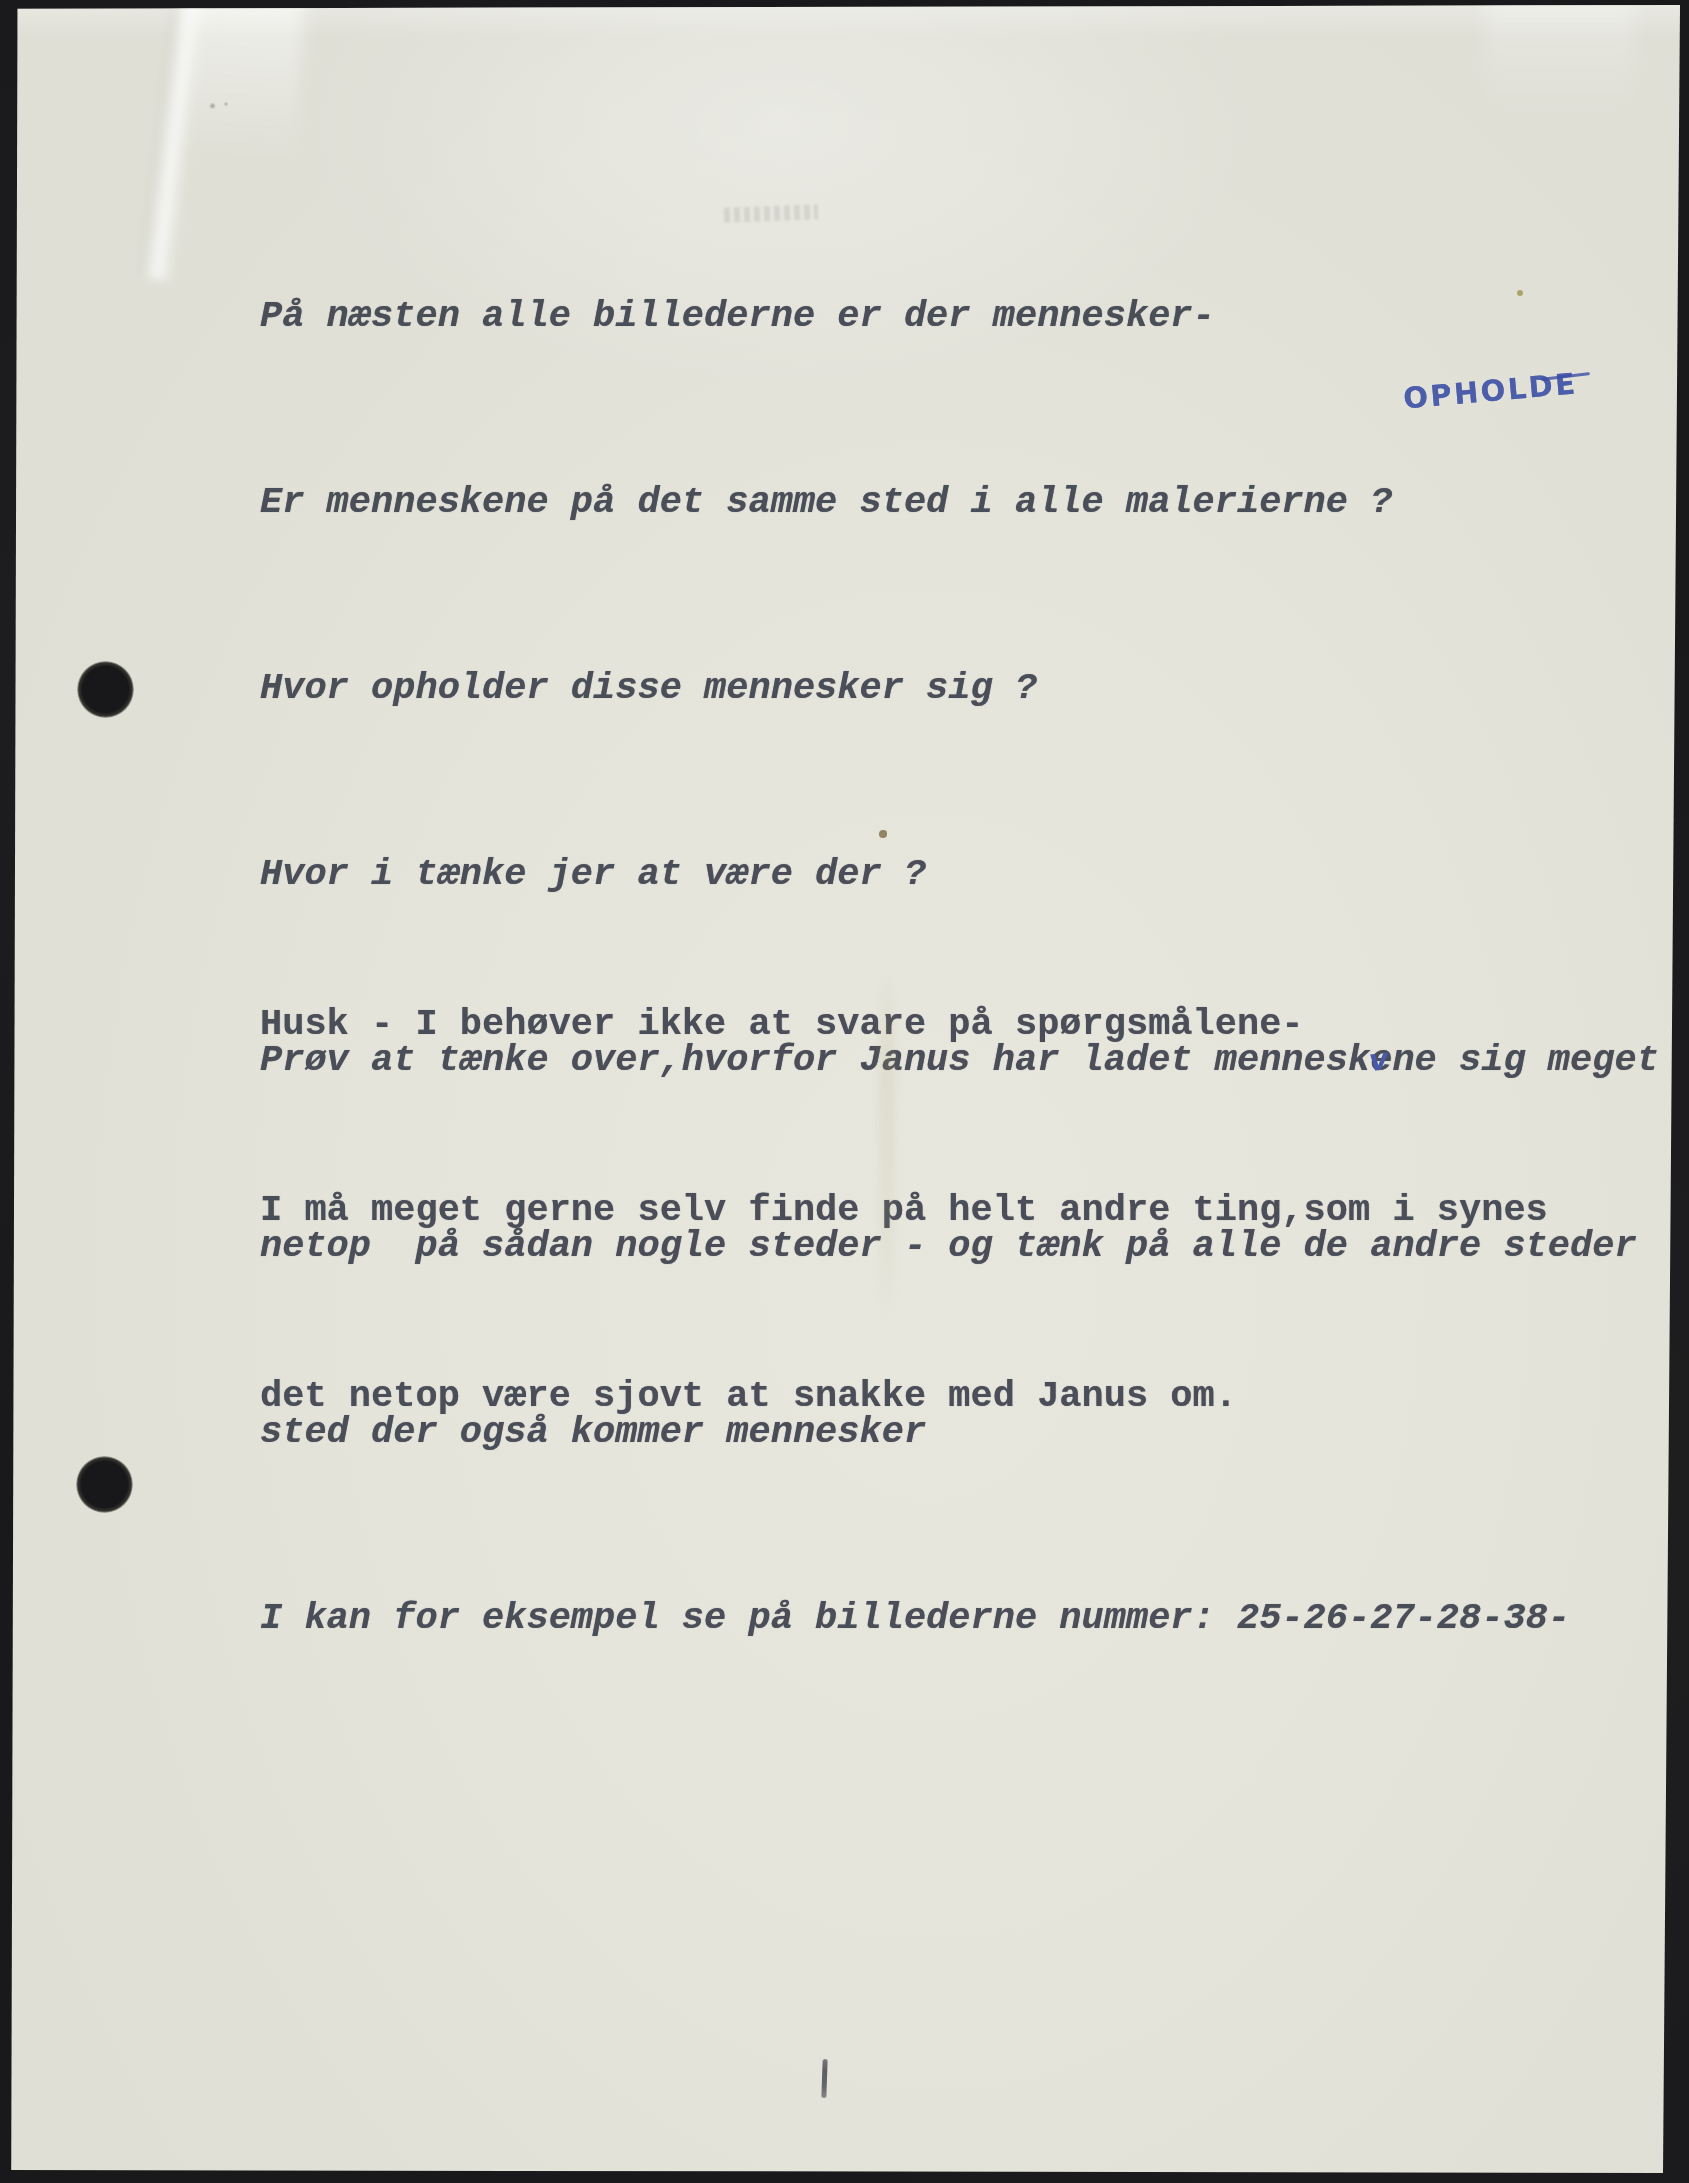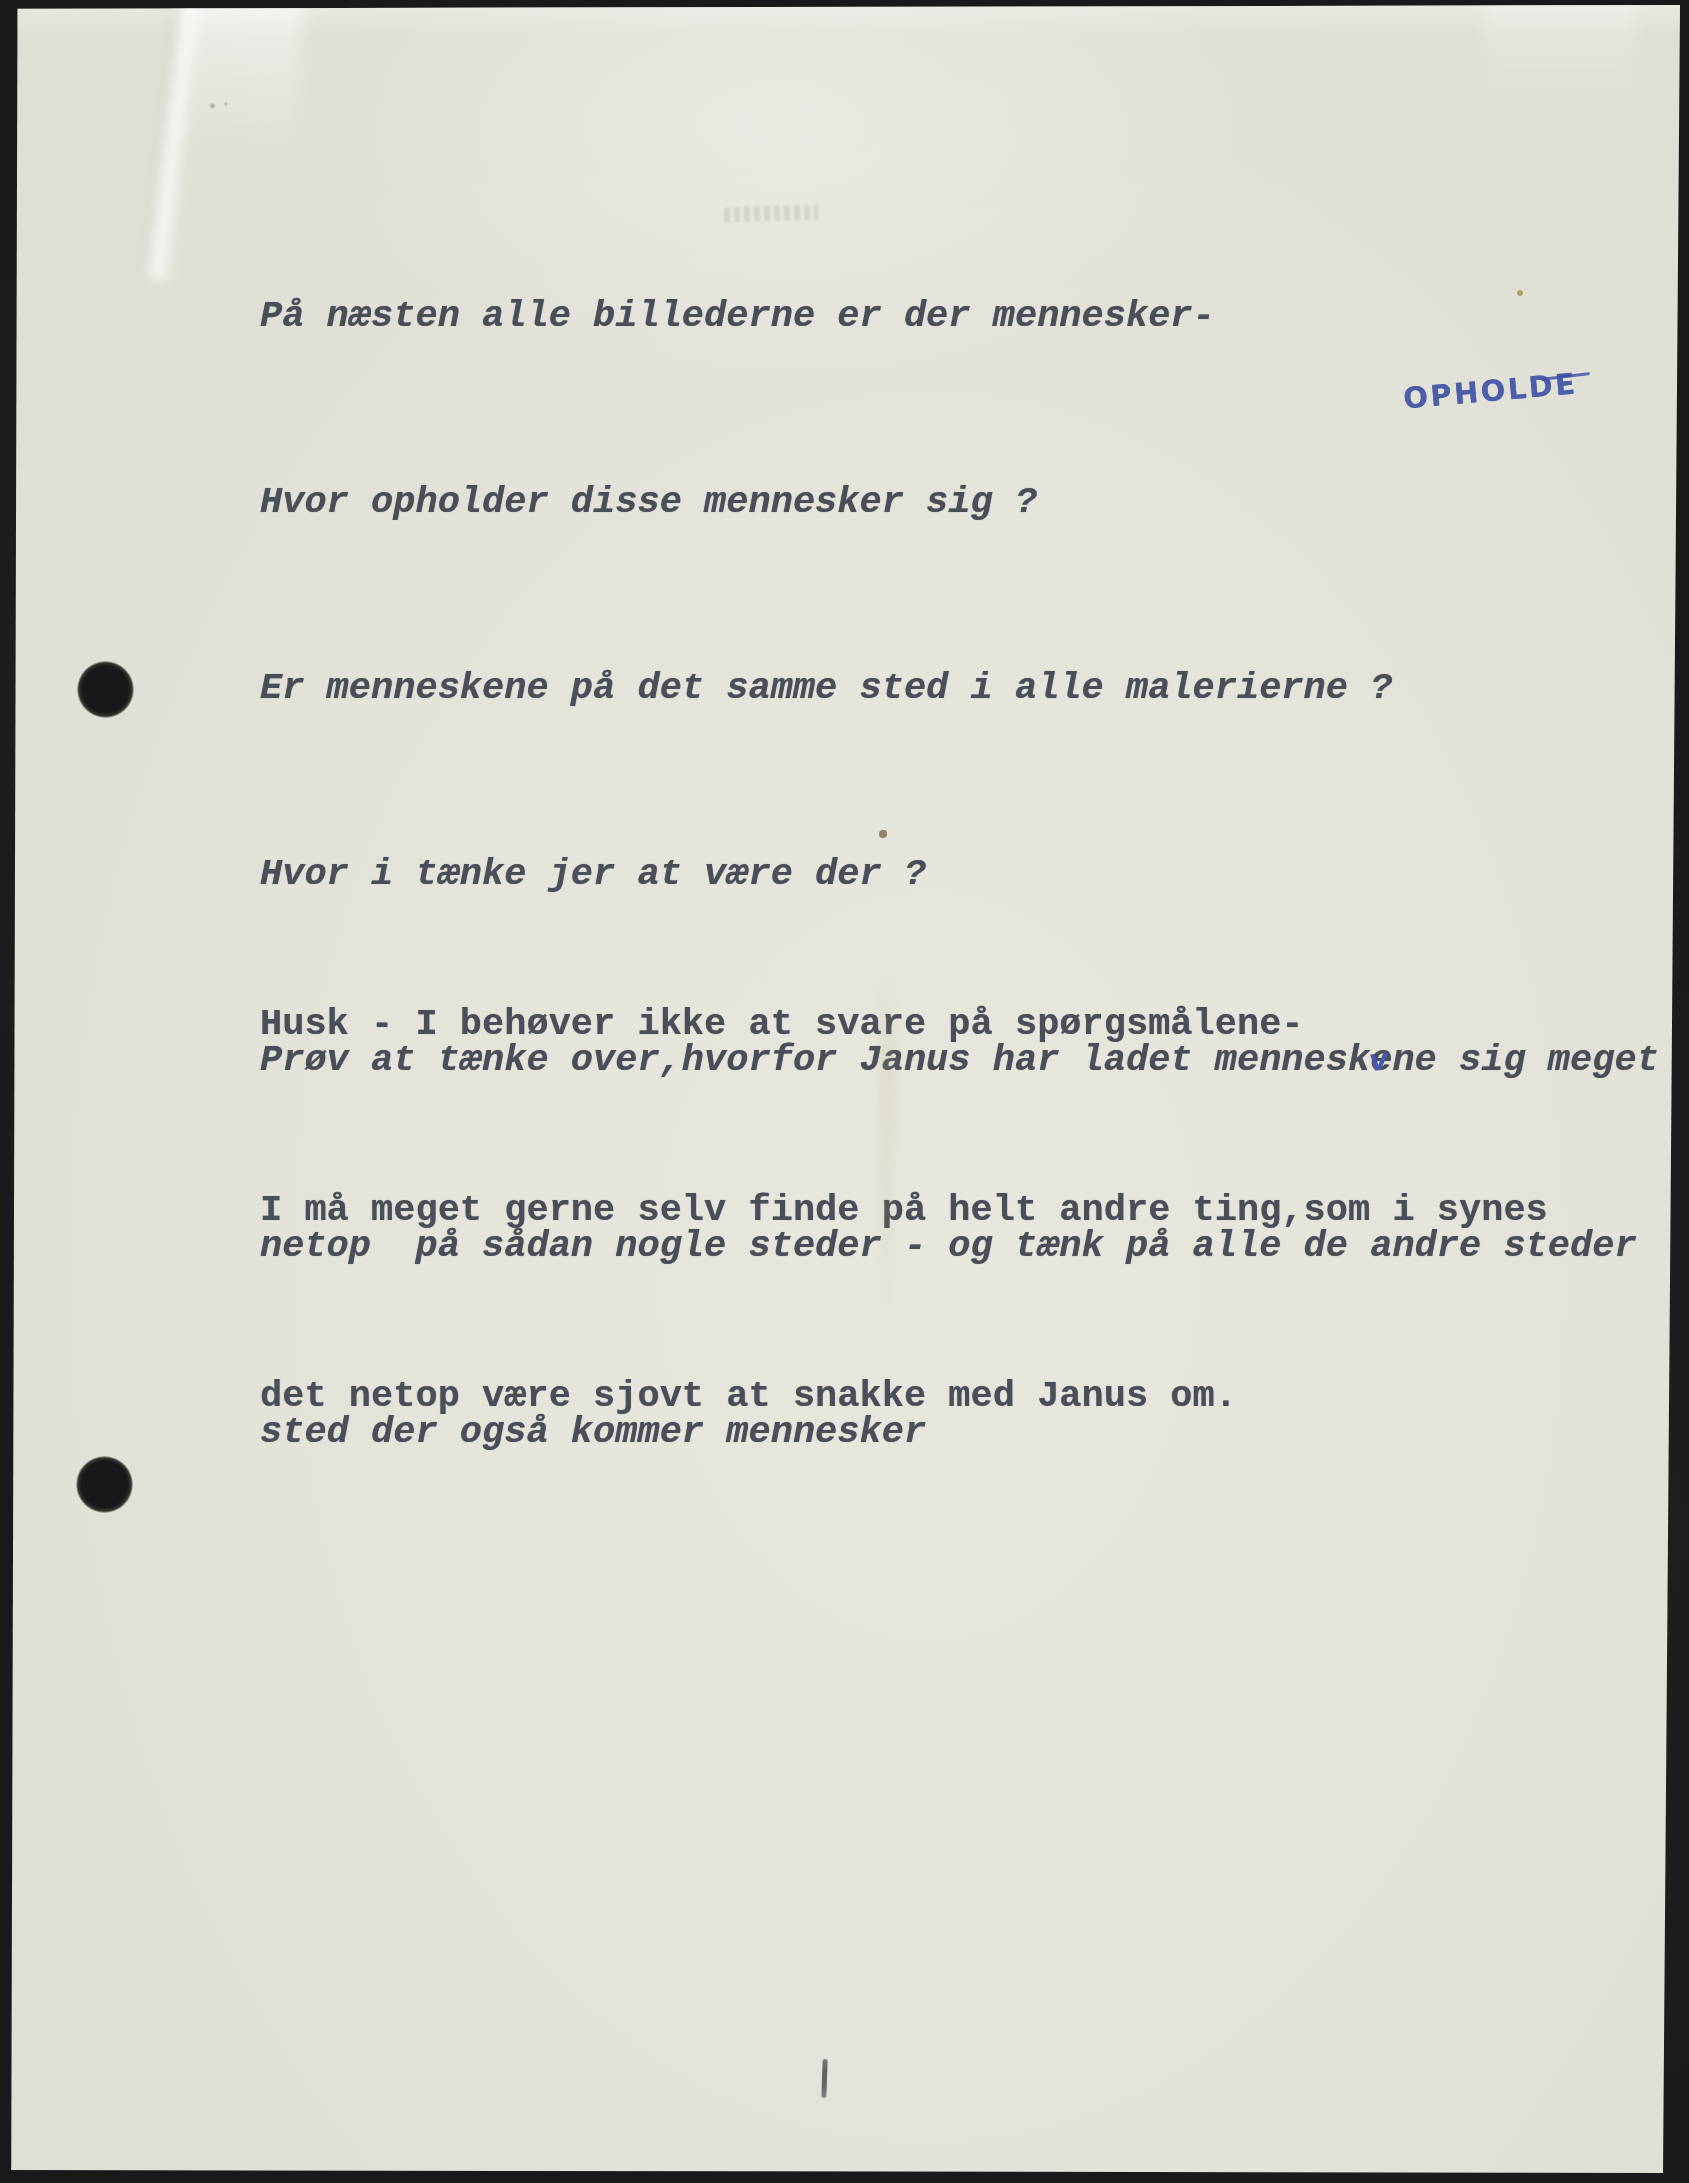--- a/index.html
+++ b/index.html
@@ -127,26 +127,27 @@
 
   <div class="crease"></div>
   <div class="sheen"></div>
   <div class="sheen-right"></div>
 
   <div class="hole hole-1"></div>
   <div class="hole hole-2"></div>
 
   <div class="typed block1">
     <div class="tline">På næsten alle billederne er der mennesker-</div>
+    <div class="tline">Er menneskene på det samme sted i alle malerierne ?</div>
     <div class="tline">Hvor opholder disse mennesker sig ?</div>
-    <div class="tline">Er menneskene på det samme sted i alle malerierne ?</div>
     <div class="tline">Hvor i tænke jer at være der ?</div>
     <div class="tline"><span>Prøv at tænke over,hvorfor Janus har ladet menneskene</span><span> </span><span>sig meget</span><span class="caret">v</span></div>
     <div class="tline">netop  på sådan nogle steder - og tænk på alle de andre steder</div>
     <div class="tline">sted der også kommer mennesker</div>
+    <div class="tline">I kan for eksempel se på billederne nummer: 25-26-27-28-38-</div>
   </div>
 
   <div class="typed block2">
     <div class="tline">Husk - I behøver ikke at svare på spørgsmålene-</div>
     <div class="tline">I må meget gerne selv finde på helt andre ting,som i synes</div>
     <div class="tline">det netop være sjovt at snakke med Janus om.</div>
   </div>
 
   <div class="handwritten">OPHOLDE</div>
   <div class="hand-overline"></div>

